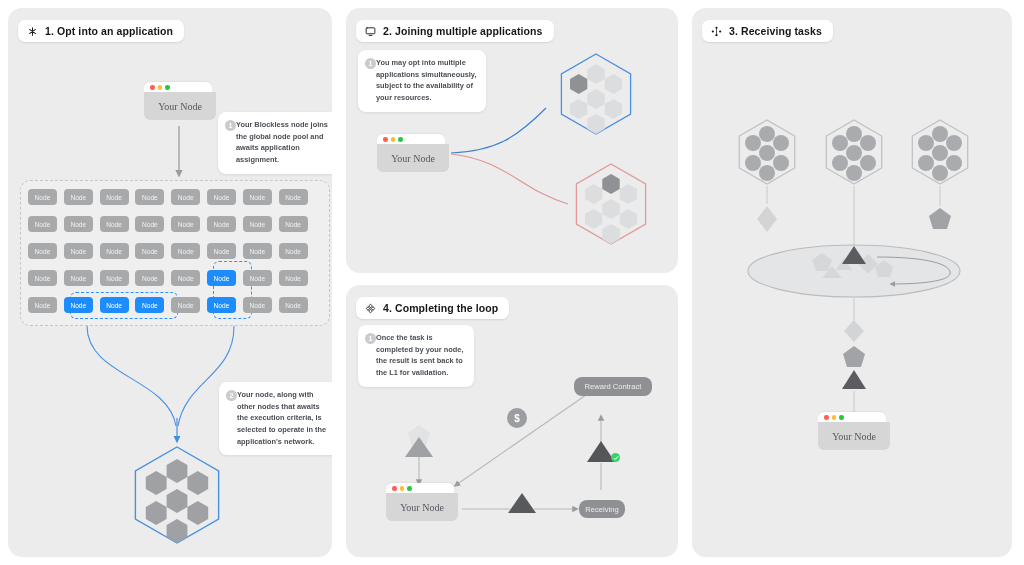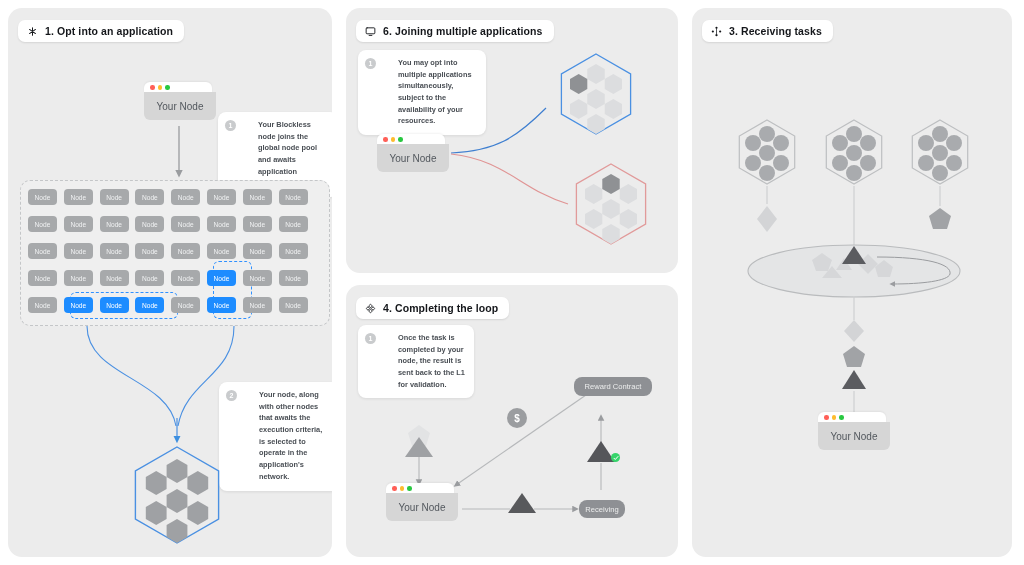--- a/index.html
+++ b/index.html
@@ -24,21 +24,21 @@
     background:#fff;border-radius:7px;
     padding:5px 11px 5px 9px;
     box-shadow:0 1px 2px rgba(0,0,0,.10);
     font-size:10.5px;font-weight:700;color:#14161a;letter-spacing:.1px;
     white-space:nowrap;
   }
   .chip svg{display:block;}
 
   
   .note{
-    position:absolute;display:flex;gap:22px;
+    position:absolute;display:flex;gap:0;
     background:#fff;border-radius:8px;padding:7px 9px 8px 7px;
     box-shadow:0 1px 3px rgba(0,0,0,.09);
   }
   .note .badge{
     flex:0 0 auto;width:11px;height:11px;border-radius:50%;
     background:#c9cbcd;color:#fff;font-size:7px;font-weight:700;
     display:flex;align-items:center;justify-content:center;margin-top:1px;
   }
   .note .ntext{font-size:7.4px;line-height:1.58;color:#4a4f55;font-weight:600;}
 
@@ -49,21 +49,21 @@
     display:flex;align-items:center;gap:3px;padding-left:6px;
     box-shadow:0 -1px 2px rgba(0,0,0,.05);
   }
   .win .bar i{width:4.5px;height:4.5px;border-radius:50%;display:block;}
   .win .body{
     background:#d6d6d6;border-radius:0 0 6px 6px;
     display:flex;align-items:center;justify-content:center;
     color:#53585e;font-size:10px;
   }
   .win.w1 .bar{width:62px;}
-  .win.w1 .body{width:72px;height:28px;margin-top:-1px;}
+  .win.w1 .body{width:72px;height:28px;margin-top:-1px;font-family:Liberation Serif, serif;}
 
   
   .gridbox{
     position:absolute;border:1.4px dashed #c4c6c8;border-radius:10px;
     background:#efefef;
   }
   .node{
     position:absolute;width:29px;height:16px;border-radius:4px;
     background:#a7a9ab;color:#f1f2f3;font-size:6.6px;
     display:flex;align-items:center;justify-content:center;
@@ -206,21 +206,21 @@
 
   <div class="panel" id="panel2">
 
     <div class="chip">
       <span>
         <svg width="11" height="11" viewBox="0 0 24 24" fill="none" stroke="#14161a" stroke-width="2" stroke-linecap="round" stroke-linejoin="round">
           <rect x="2.5" y="4" width="19" height="13" rx="2"></rect>
           <path d="M9 20.5h6"></path>
         </svg>
       </span>
-      <span>6. Joining multiple applications</span>
+      <span>2. Joining multiple applications</span>
     </div>
 
     <div class="note" style="left:12px;top:42px;width:112px;">
       <span class="badge">1</span>
       <span class="ntext">You may opt into multiple applications simultaneously, subject to the availability of your resources.</span>
     </div>
 
     <div class="win w1" style="left:31px;top:126px;">
       <div class="bar">
         <i style="background:#ff5f57"></i>

